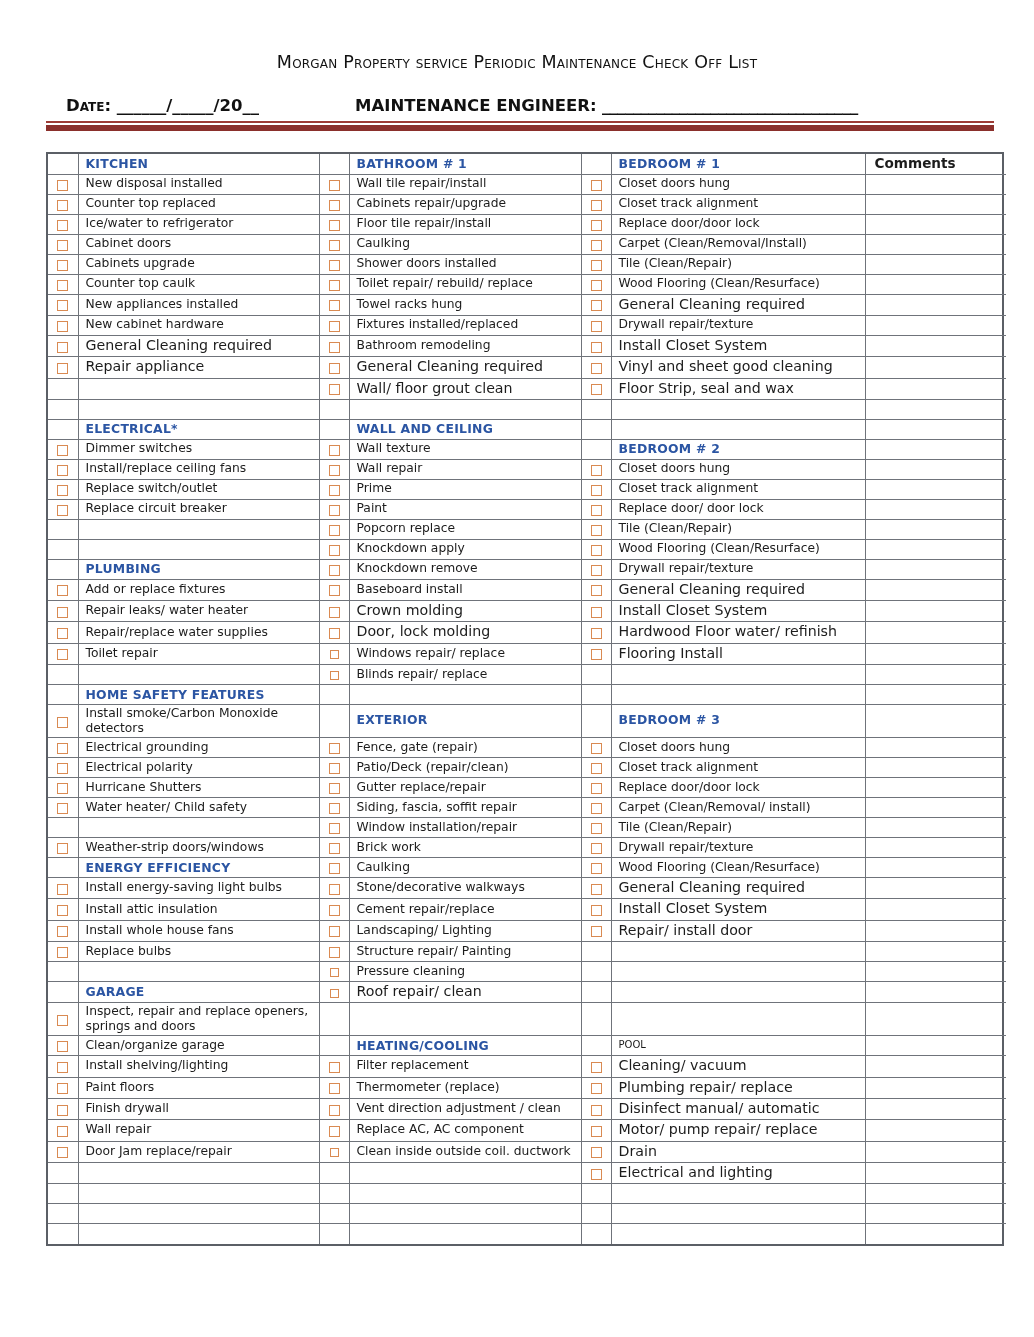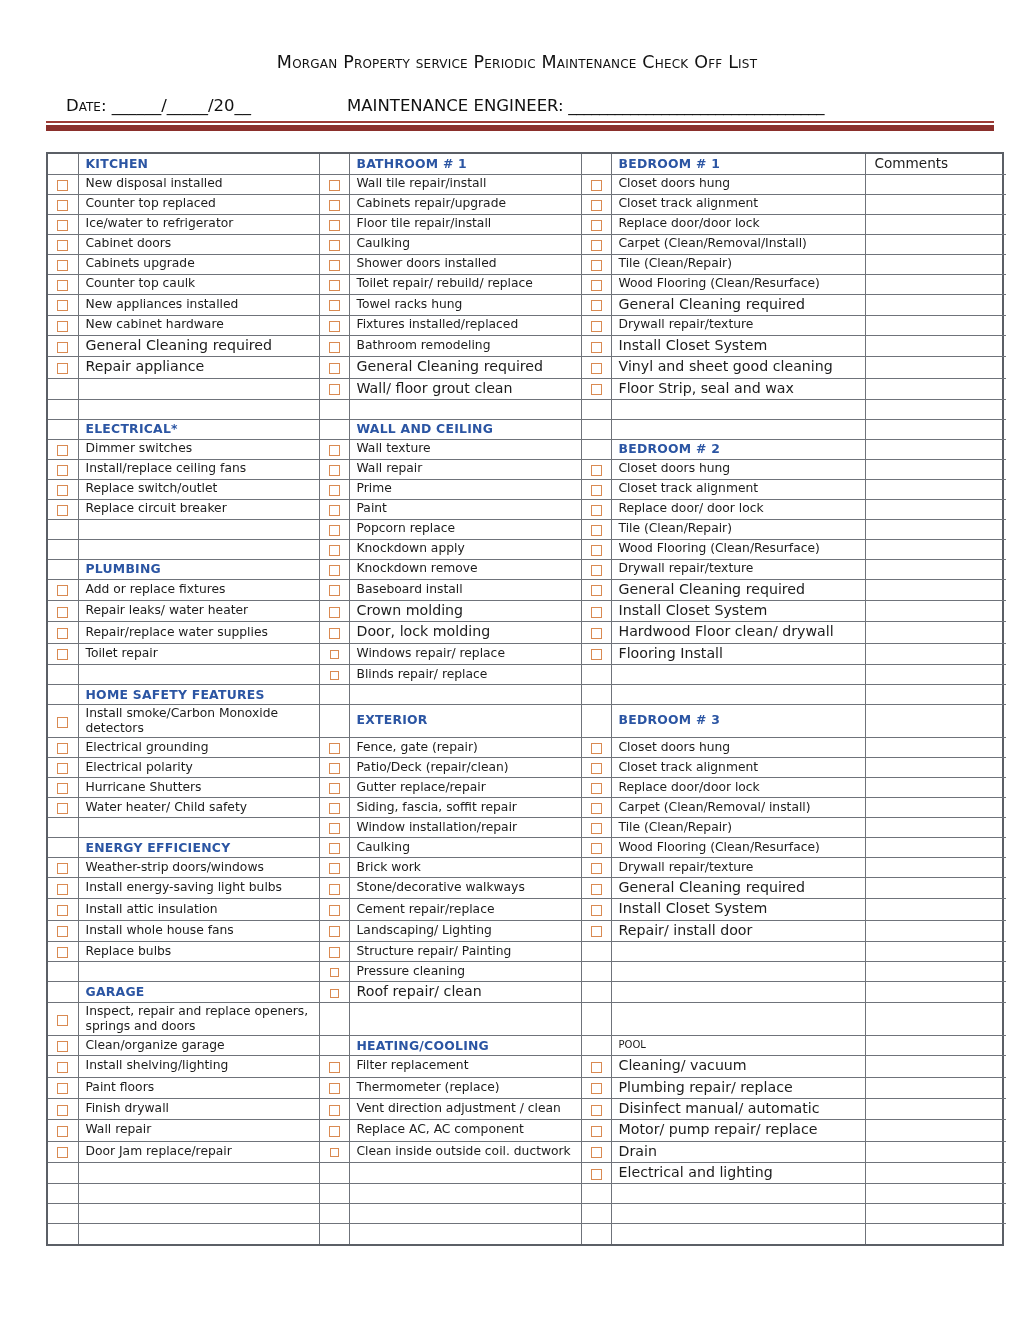--- a/index.html
+++ b/index.html
@@ -29,21 +29,21 @@
     color: #111111;
     font-variant: small-caps;
     text-transform: none;
   }
 
   .date-row {
     margin-top: 24px;
     padding: 0 46px 0 66px;
     display: flex;
     align-items: baseline;
-    font-weight: normal;
+    font-weight: bold;
     font-size: 16.5px;
     font-variant: small-caps;
     color: #111111;
   }
   .date-label { white-space: nowrap; }
   .date-blanks { white-space: pre; }
   .engineer-label {
     margin-left: 96px;
     white-space: nowrap;
   }
@@ -88,21 +88,21 @@
   }
   .cell {
     display: table-cell;
     border-bottom: 1px solid #6f737a;
     border-right: 1px solid #6f737a;
     vertical-align: middle;
     height: 20px;
     box-sizing: border-box;
   }
   .row:last-child .cell { border-bottom: none; }
-  .cell.last { border-right: none; }
+  .cell.last { border-right: none; font-weight: bold; }
 
   .c-box  { width: 30px; }
   .c-text { width: 241px; }
   .c-box2 { width: 30px; }
   .c-text2{ width: 232px; }
   .c-box3 { width: 30px; }
   .c-text3{ width: 254px; }
   .c-comm { width: 141px; }
 
   .box-cell { text-align: center; padding: 0; }
@@ -376,21 +376,21 @@
         <div class="cell box-cell c-box3"><span class="cbx"></span></div>
         <div class="cell txt-cell c-text3 big">Install Closet System</div>
         <div class="cell last c-comm"></div>
       </div>
       <div class="row">
         <div class="cell box-cell c-box"><span class="cbx"></span></div>
         <div class="cell txt-cell c-text">Repair/replace water supplies</div>
         <div class="cell box-cell c-box2"><span class="cbx"></span></div>
         <div class="cell txt-cell c-text2 big">Door, lock molding</div>
         <div class="cell box-cell c-box3"><span class="cbx"></span></div>
-        <div class="cell txt-cell c-text3 big">Hardwood Floor clean/ drywall</div>
+        <div class="cell txt-cell c-text3 big">Hardwood Floor water/ refinish</div>
         <div class="cell last c-comm"></div>
       </div>
       <div class="row">
         <div class="cell box-cell c-box"><span class="cbx"></span></div>
         <div class="cell txt-cell c-text">Toilet repair</div>
         <div class="cell box-cell c-box2"><span class="cbx small"></span></div>
         <div class="cell txt-cell c-text2">Windows repair/ replace</div>
         <div class="cell box-cell c-box3"><span class="cbx"></span></div>
         <div class="cell txt-cell c-text3 big">Flooring Install</div>
         <div class="cell last c-comm"></div>
@@ -461,35 +461,35 @@
       <div class="row">
         <div class="cell box-cell c-box"></div>
         <div class="cell txt-cell c-text"></div>
         <div class="cell box-cell c-box2"><span class="cbx"></span></div>
         <div class="cell txt-cell c-text2">Window installation/repair</div>
         <div class="cell box-cell c-box3"><span class="cbx"></span></div>
         <div class="cell txt-cell c-text3">Tile (Clean/Repair)</div>
         <div class="cell last c-comm"></div>
       </div>
       <div class="row">
+        <div class="cell box-cell c-box"><span class="cbx"></span></div>
+        <div class="cell txt-cell c-text">Weather-strip doors/windows</div>
+        <div class="cell box-cell c-box2"><span class="cbx"></span></div>
+        <div class="cell txt-cell c-text2">Brick work</div>
+        <div class="cell box-cell c-box3"><span class="cbx"></span></div>
+        <div class="cell txt-cell c-text3">Drywall repair/texture</div>
+        <div class="cell last c-comm"></div>
+      </div>
+      <div class="row">
         <div class="cell box-cell c-box"></div>
         <div class="cell txt-cell c-text section">ENERGY EFFICIENCY</div>
         <div class="cell box-cell c-box2"><span class="cbx"></span></div>
         <div class="cell txt-cell c-text2">Caulking</div>
         <div class="cell box-cell c-box3"><span class="cbx"></span></div>
         <div class="cell txt-cell c-text3">Wood Flooring (Clean/Resurface)</div>
-        <div class="cell last c-comm"></div>
-      </div>
-      <div class="row">
-        <div class="cell box-cell c-box"><span class="cbx"></span></div>
-        <div class="cell txt-cell c-text">Weather-strip doors/windows</div>
-        <div class="cell box-cell c-box2"><span class="cbx"></span></div>
-        <div class="cell txt-cell c-text2">Brick work</div>
-        <div class="cell box-cell c-box3"><span class="cbx"></span></div>
-        <div class="cell txt-cell c-text3">Drywall repair/texture</div>
         <div class="cell last c-comm"></div>
       </div>
       <div class="row">
         <div class="cell box-cell c-box"><span class="cbx"></span></div>
         <div class="cell txt-cell c-text">Install energy-saving light bulbs</div>
         <div class="cell box-cell c-box2"><span class="cbx"></span></div>
         <div class="cell txt-cell c-text2">Stone/decorative walkways</div>
         <div class="cell box-cell c-box3"><span class="cbx"></span></div>
         <div class="cell txt-cell c-text3 big">General Cleaning required</div>
         <div class="cell last c-comm"></div>

